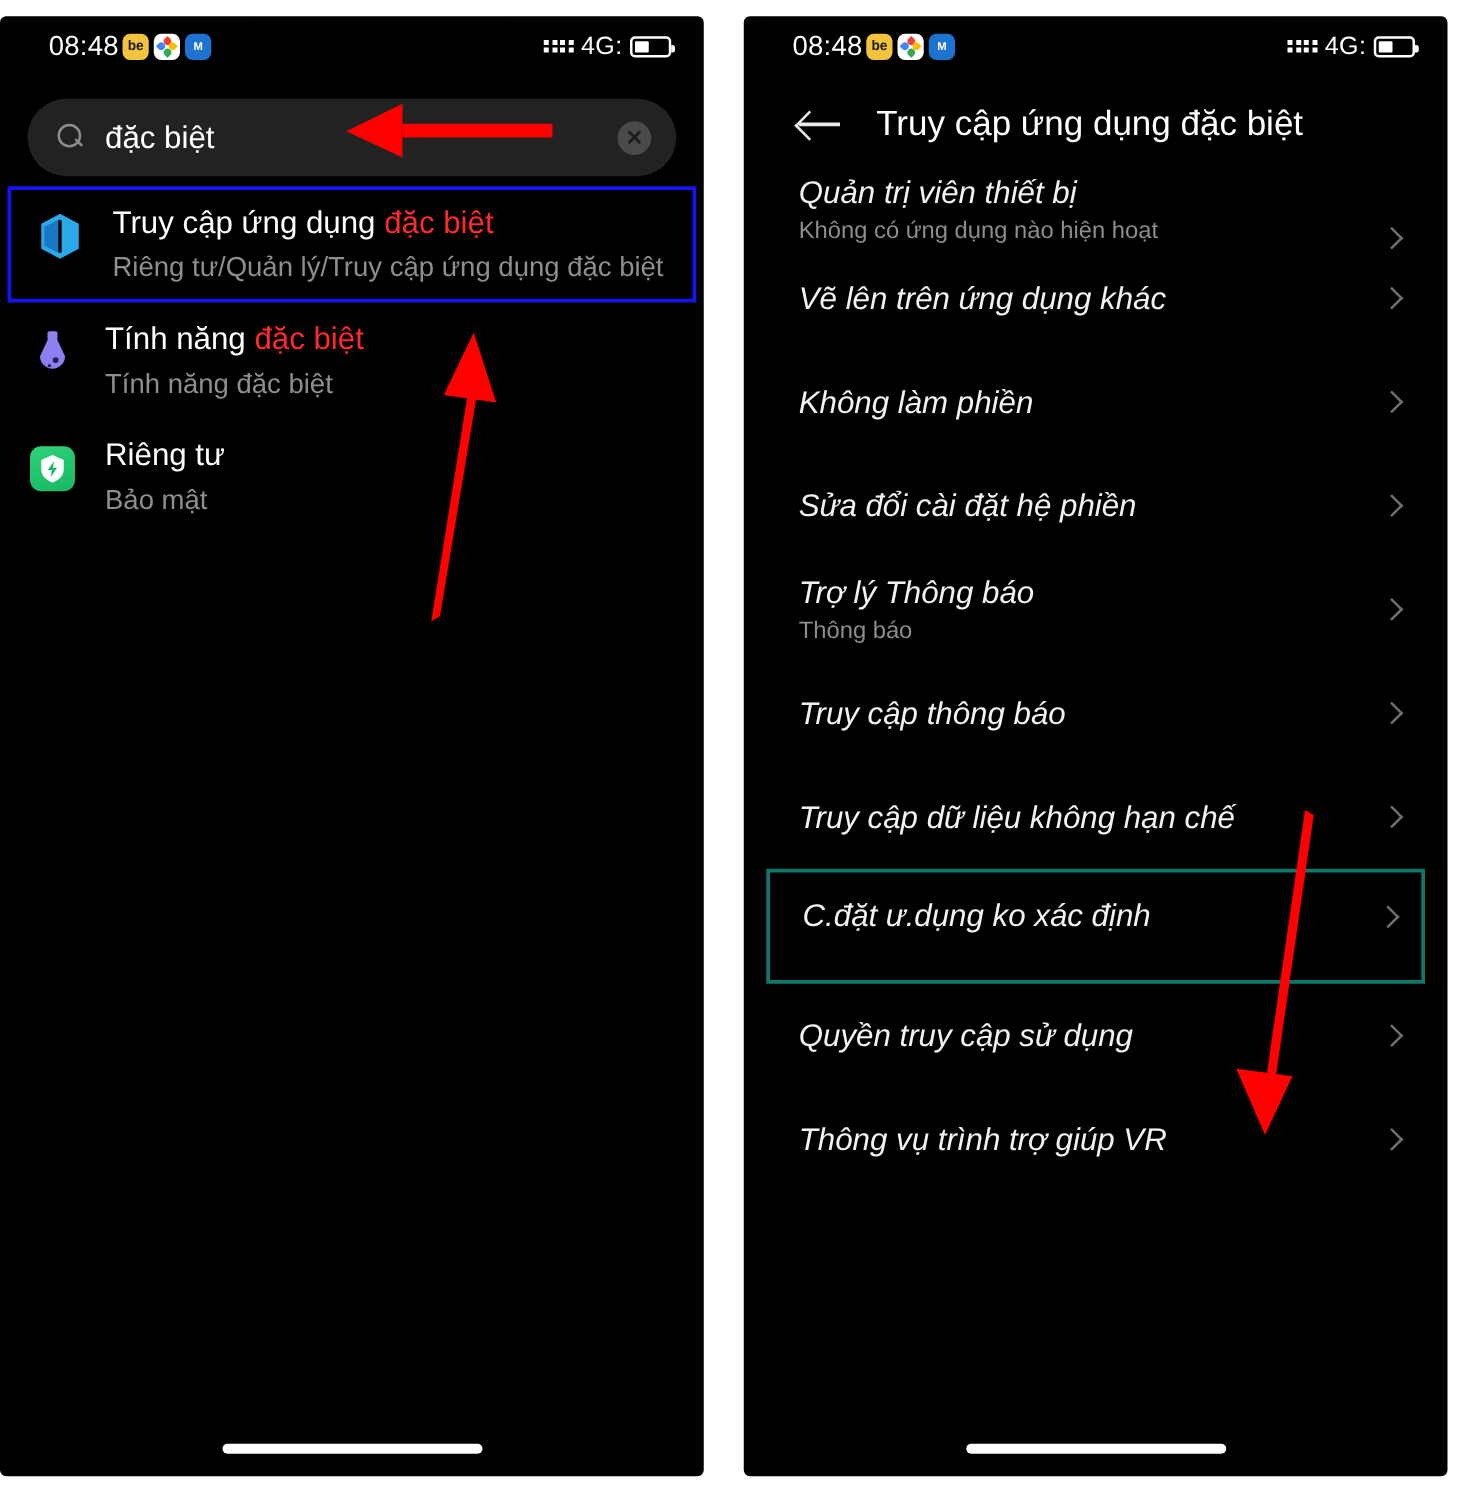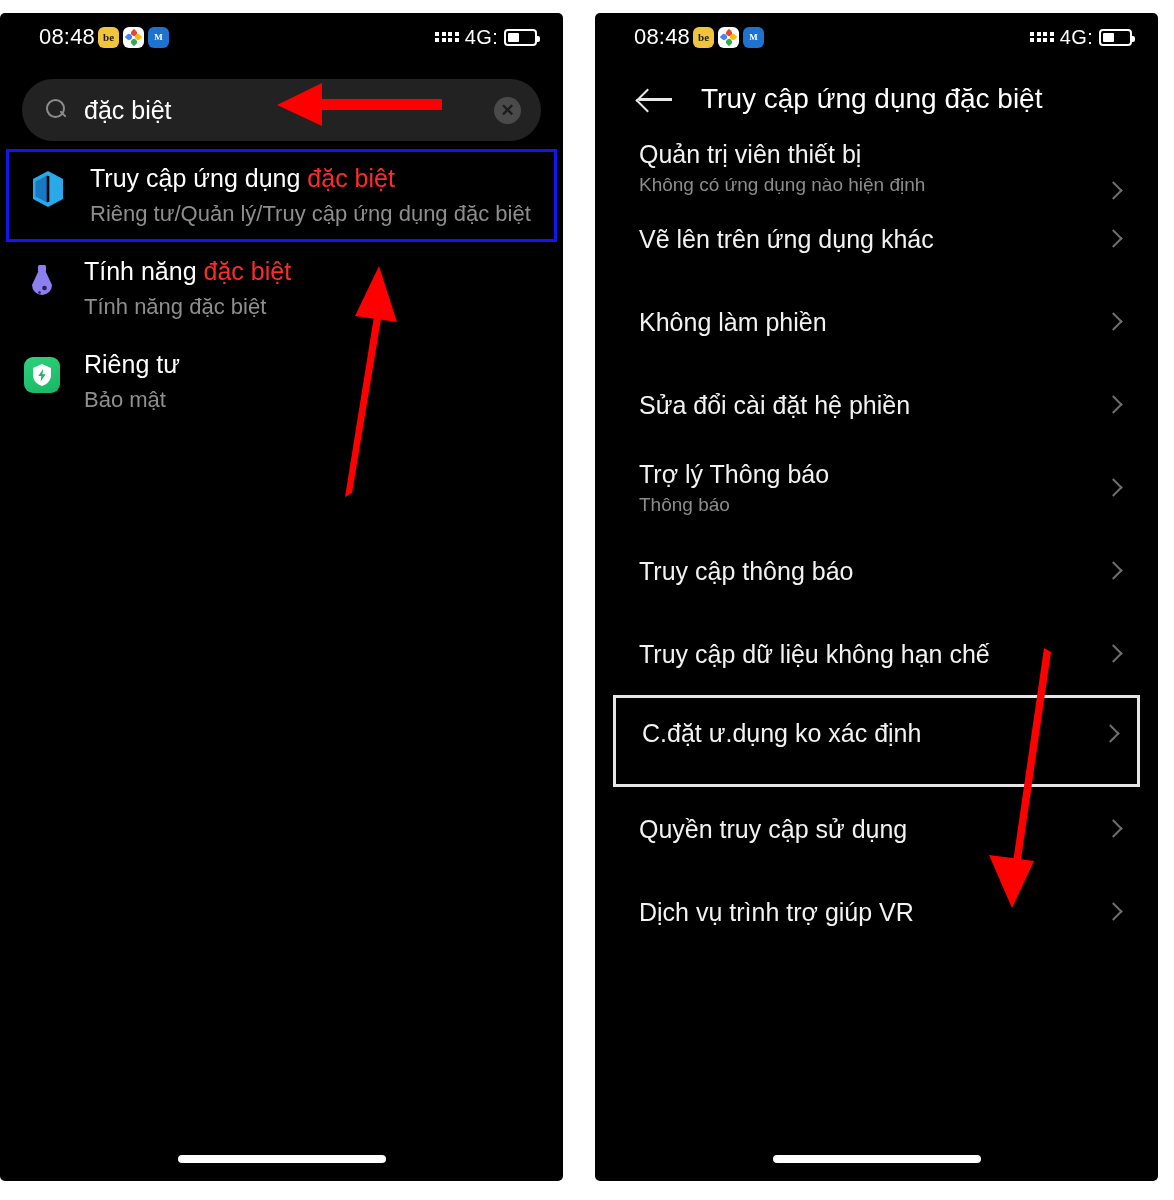--- a/index.html
+++ b/index.html
@@ -33,21 +33,21 @@
     justify-content: space-between;
     padding: 0 26px 0 39px;
   }
   .sb-left { display: flex; align-items: center; gap: 0px; }
   .sb-time {
     color: #ffffff;
     font-size: 22px;
     letter-spacing: 0.2px;
     font-family: "Liberation Sans", sans-serif;
   }
-  .sb-apps { display: flex; align-items: center; gap: 4px; margin-left: 3px; font-family: Liberation Serif, serif; }
+  .sb-apps { display: flex; align-items: center; gap: 4px; margin-left: 3px; }
   .appicon {
     width: 21px; height: 21px;
     border-radius: 6px;
     display: flex; align-items: center; justify-content: center;
     font-size: 10px; font-weight: bold; color: #fff;
     overflow: hidden;
     position: relative;
   }
   .appicon.be { background: #f2c43d; color: #1a1a1a; font-size: 11px; }
   .appicon.photos { background: #ffffff; }
@@ -177,27 +177,27 @@
   .settings { position: relative; }
   .srow {
     position: relative;
     display: flex; align-items: center; justify-content: space-between;
     padding: 0 32px 0 44px;
     height: 83px;
   }
   .srow.withsub { height: 83px; align-items: center; }
   .srow.clipped { height: 62px; align-items: flex-end; }
   .srow.selected {
-    border: 3px solid #e5e5e5;
+    border: 3px solid #0f766e;
     margin: 0 18px 0 18px;
     padding: 0 14px 16px 26px;
     height: 92px;
   }
   .srow-text { display:flex; flex-direction: column; gap: 5px; }
-  .srow-title { color:#f2f2f2; font-size: 25px; line-height:1.2; }
+  .srow-title { color:#f2f2f2; font-size: 25px; line-height:1.2;font-style:italic; }
   .srow-sub { color:#8c8c8c; font-size: 19px; line-height:1.2; }
   .chev {
     width: 13px; height: 13px; flex:0 0 auto;
     border-top: 2px solid #6e6e6e;
     border-right: 2px solid #6e6e6e;
     transform: rotate(45deg);
     margin-right: 6px;
   }
 
   
@@ -349,21 +349,21 @@
     <div class="titlebar">
       <span class="backarrow"></span>
       <span class="page-title">Truy cập ứng dụng đặc biệt</span>
     </div>
 
     <div class="settings">
 
       <div class="srow withsub clipped">
         <span class="srow-text">
           <span class="srow-title">Quản trị viên thiết bị</span>
-          <span class="srow-sub">Không có ứng dụng nào hiện định</span>
+          <span class="srow-sub">Không có ứng dụng nào hiện hoạt</span>
         </span>
         <span class="chev"></span>
       </div>
 
       <div class="srow">
         <span class="srow-text">
           <span class="srow-title">Vẽ lên trên ứng dụng khác</span>
         </span>
         <span class="chev"></span>
       </div>
@@ -415,21 +415,21 @@
 
       <div class="srow">
         <span class="srow-text">
           <span class="srow-title">Quyền truy cập sử dụng</span>
         </span>
         <span class="chev"></span>
       </div>
 
       <div class="srow">
         <span class="srow-text">
-          <span class="srow-title">Dịch vụ trình trợ giúp VR</span>
+          <span class="srow-title">Thông vụ trình trợ giúp VR</span>
         </span>
         <span class="chev"></span>
       </div>
 
     </div>
 
     <div class="gesture"></div>
   </div>
 
   <svg class="overlay" viewBox="0 0 1174 1200">

